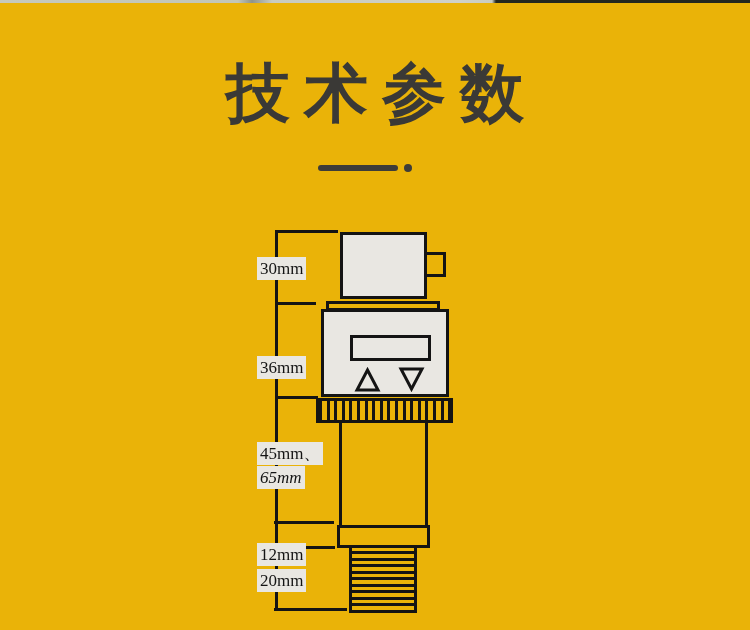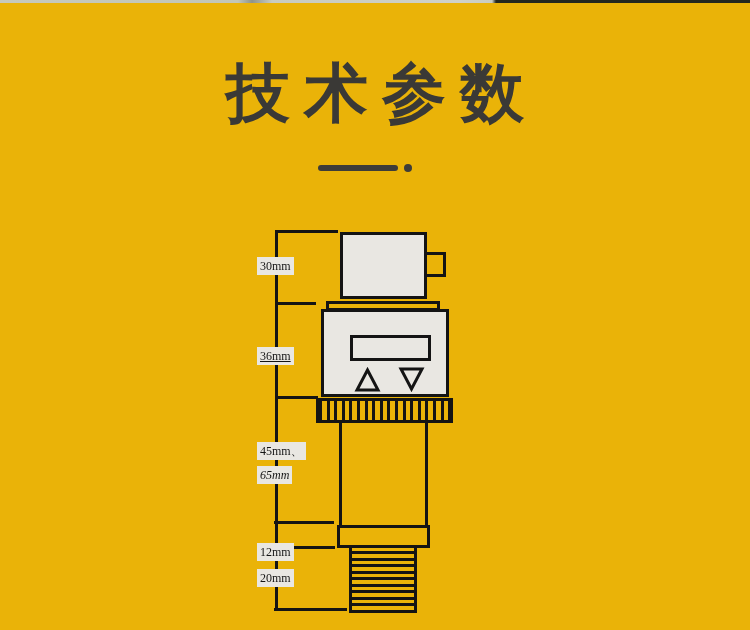--- a/index.html
+++ b/index.html
@@ -68,26 +68,26 @@
   .tick-1 { left: 275px; top: 230px; width: 63px; }
   .tick-2 { left: 276px; top: 302px; width: 40px; }
   .tick-3 { left: 276px; top: 396px; width: 42px; }
   .tick-4 { left: 274px; top: 521px; width: 60px; }
   .tick-5 { left: 274px; top: 546px; width: 61px; }
   .tick-6 { left: 274px; top: 608px; width: 73px; }
 
   .dim-label {
     left: 257px;
     font-family: "Liberation Serif", serif;
-    font-size: 12px; line-height: 1; color: #141414;
+    font-size: 17px; line-height: 1; color: #141414;
     background: #e9e7e2; padding: 3px 3px;
     white-space: nowrap;
   }
   .dim-30 { top: 257px; }
-  .dim-36 { top: 347px; text-decoration: underline; }
+  .dim-36 { top: 356px; }
   .dim-45 { top: 442px; }
   .dim-65 { top: 466px; font-style: italic; }
   .dim-12 { top: 543px; }
   .dim-20 { top: 569px; }
 </style>
 </head>
 <body>
 
 <div class="screen">
 

